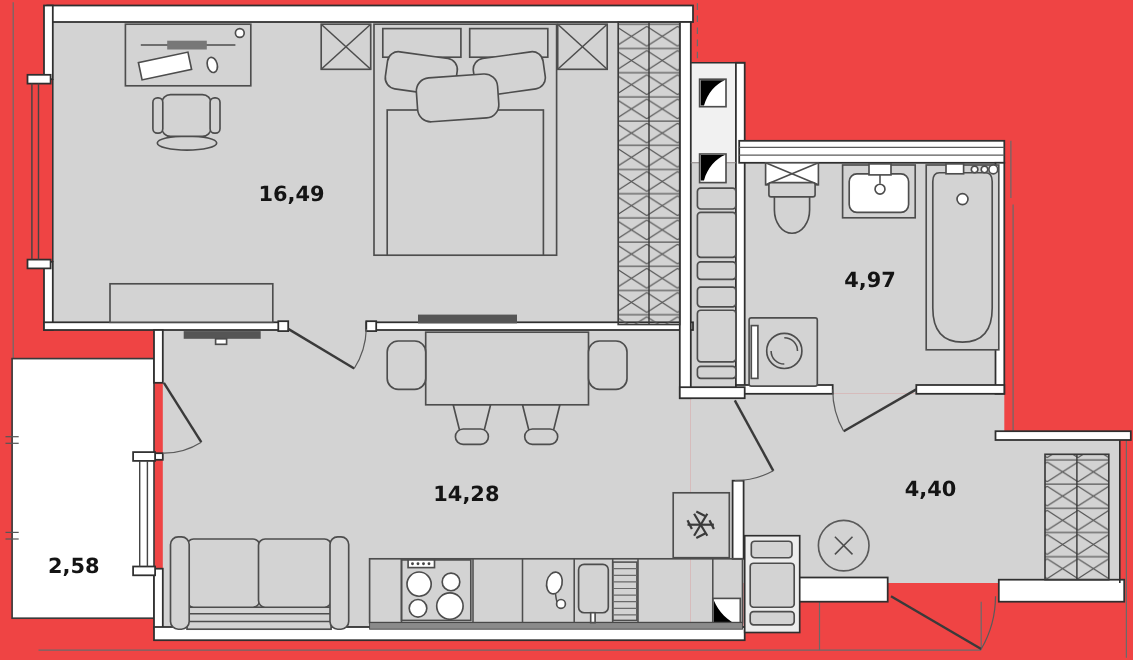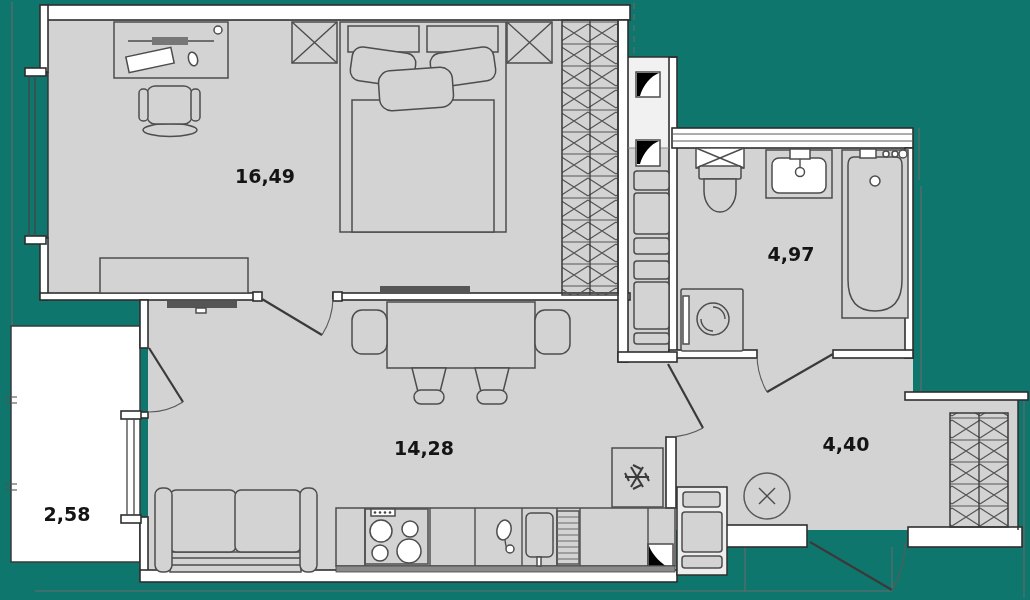--- a/index.html
+++ b/index.html
@@ -1,16 +1,16 @@
 <!DOCTYPE html>
 <html><head>
 <meta charset="utf-8">
 <style>
   html,body{margin:0;padding:0;background:#ffffff;}
-  .canvas{position:relative;width:1030px;height:600px;background:#0f766e;overflow:hidden;
+  .canvas{position:relative;width:1030px;height:600px;background:#ef4444;overflow:hidden;
           font-family:"DejaVu Sans", sans-serif;}
   svg{display:block}
   .room-label{font-family:"DejaVu Sans", sans-serif;font-size:19px;font-weight:700;fill:#141414;}
   .wall{fill:#ffffff;stroke:#2f2f2f;stroke-width:1.6;}
   .floor{stroke:none;}
   .furn{fill:#d3d3d3;stroke:#4d4d4d;stroke-width:1.5;}
   .furnw{fill:#ffffff;stroke:#4d4d4d;stroke-width:1.5;}
   .ln{stroke:#4d4d4d;stroke-width:1.4;fill:none;}
   .thin{stroke:#6a6a6a;stroke-width:1.1;fill:none;}
   .arc{stroke:#5a5a5a;stroke-width:1.1;fill:none;}

